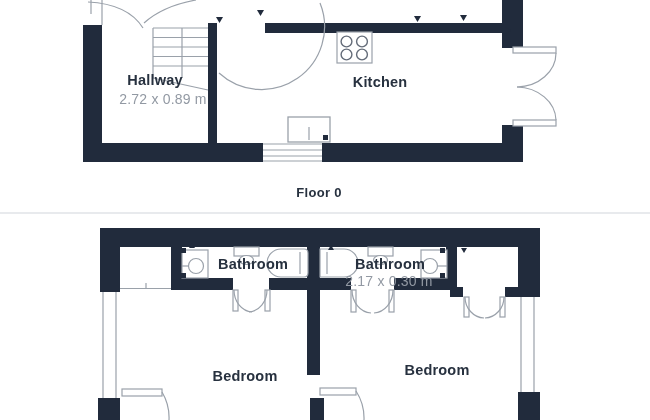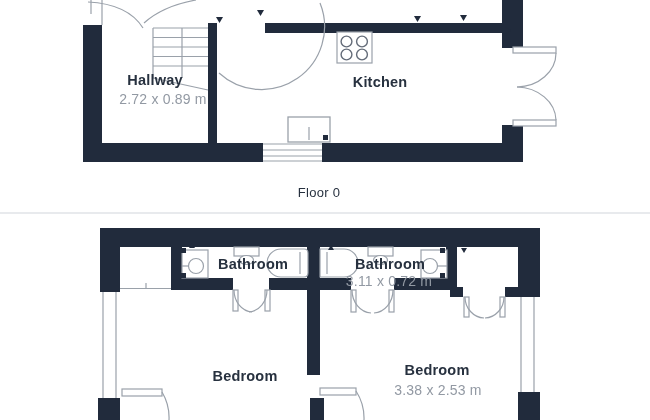--- a/index.html
+++ b/index.html
@@ -13,21 +13,21 @@
   }
   html,body{margin:0;padding:0;background:#fff;}
   .canvas{
     position:relative;width:650px;height:420px;background:var(--bg);
     overflow:hidden;font-family:"Liberation Sans","DejaVu Sans",sans-serif;
   }
   .plan-svg{position:absolute;left:0;display:block;}
   .lbl{position:absolute;transform:translate(-50%,-50%);white-space:nowrap;text-align:center;}
   .rname{font-size:14.5px;font-weight:bold;color:var(--label);letter-spacing:.2px;}
   .rdims{font-size:14px;color:var(--dimension);letter-spacing:.2px;}
-  .caption{font-size:13px;font-weight:normal;color:var(--label);letter-spacing:.3px;}
+  .caption{font-size:13px;font-weight:bold;color:var(--label);letter-spacing:.3px;}
   .divider{position:absolute;left:0;width:650px;height:2px;background:var(--divider);}
 </style>
 </head>
 <body>
 
 <div class="canvas">
 
   <svg class="plan-svg" style="top:0" width="650" height="213" viewBox="0 0 650 213">
 
     <g fill="var(--wall)">
@@ -194,18 +194,17 @@
     <g fill="var(--wall)">
       <path d="M 189 248 l 6 0 l -3 -5 z"></path>
       <path d="M 328 250 l 6 0 l -3 -5 z"></path>
       <path d="M 461 248 l 6 0 l -3 5 z"></path>
       <path d="M 513 291 l 0 6 l -5 -3 z"></path>
     </g>
   </svg>
 
   <div class="lbl rname" style="left:253px;top:264px">Bathroom</div>
   <div class="lbl rname" style="left:390px;top:264px">Bathroom</div>
-  <div class="lbl rdims" style="left:389px;top:281px">3.11 x 0.72 m</div>
+  <div class="lbl rdims" style="left:389px;top:281px">2.17 x 0.30 m</div>
   <div class="lbl rname" style="left:245px;top:376px">Bedroom</div>
   <div class="lbl rname" style="left:437px;top:370px">Bedroom</div>
-  <div class="lbl rdims" style="left:438px;top:390px">3.38 x 2.53 m</div>
 
 </div>
 
 </body></html>

